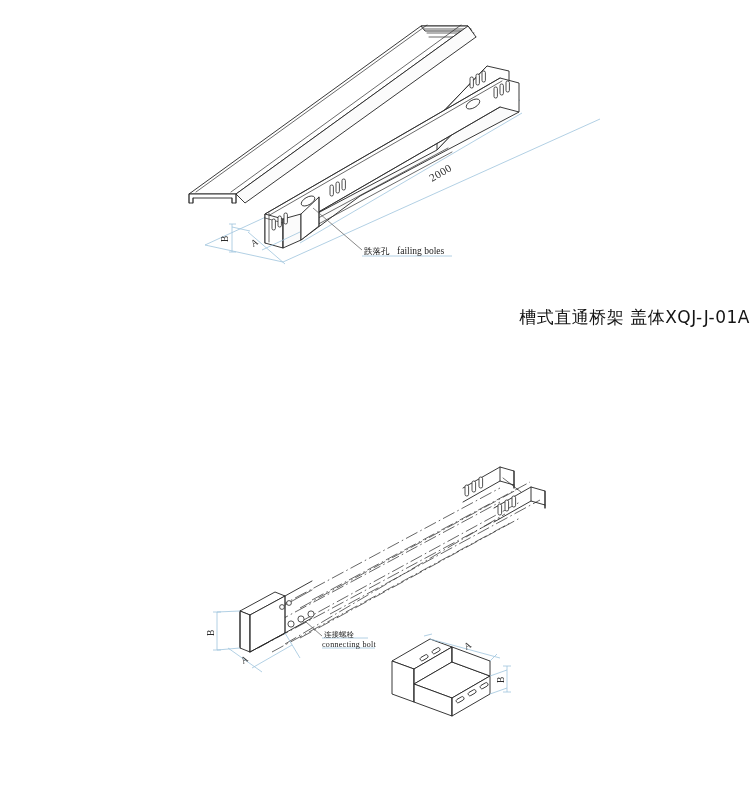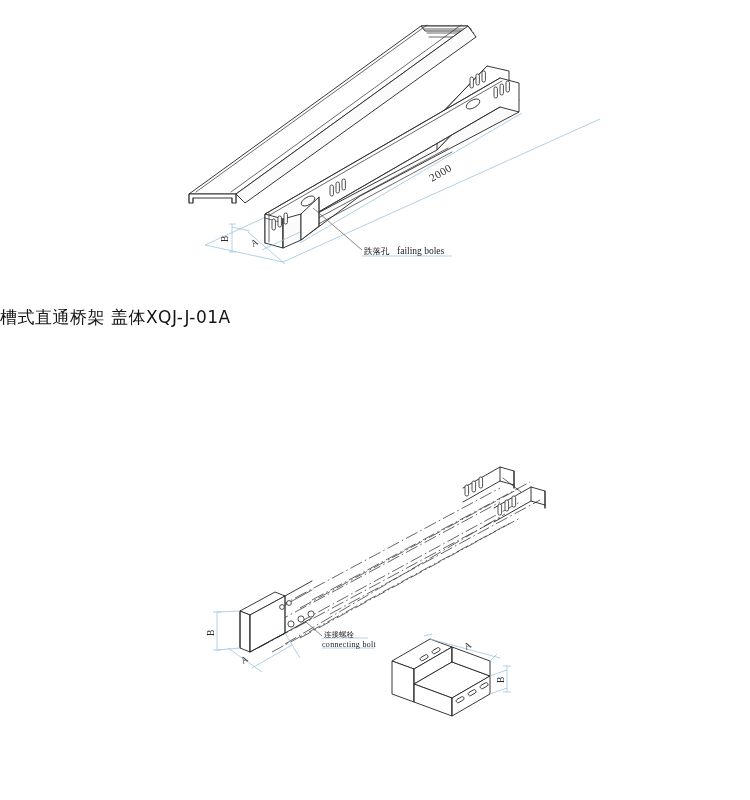--- a/index.html
+++ b/index.html
@@ -31,21 +31,21 @@
 
   .drawing-svg {
     display: block;
     width: 750px;
   }
 
   .caption {
     position: absolute;
     left: 0;
     width: 750px;
-    text-align: left;
+    text-align: right;
     font-family: "DejaVu Sans", "Liberation Sans", sans-serif;
     font-size: 17px;
     letter-spacing: 0.5px;
     color: #141414;
     white-space: nowrap;
   }
   #caption-1 { top: 306px; }
 </style>
 </head>
 <body>

